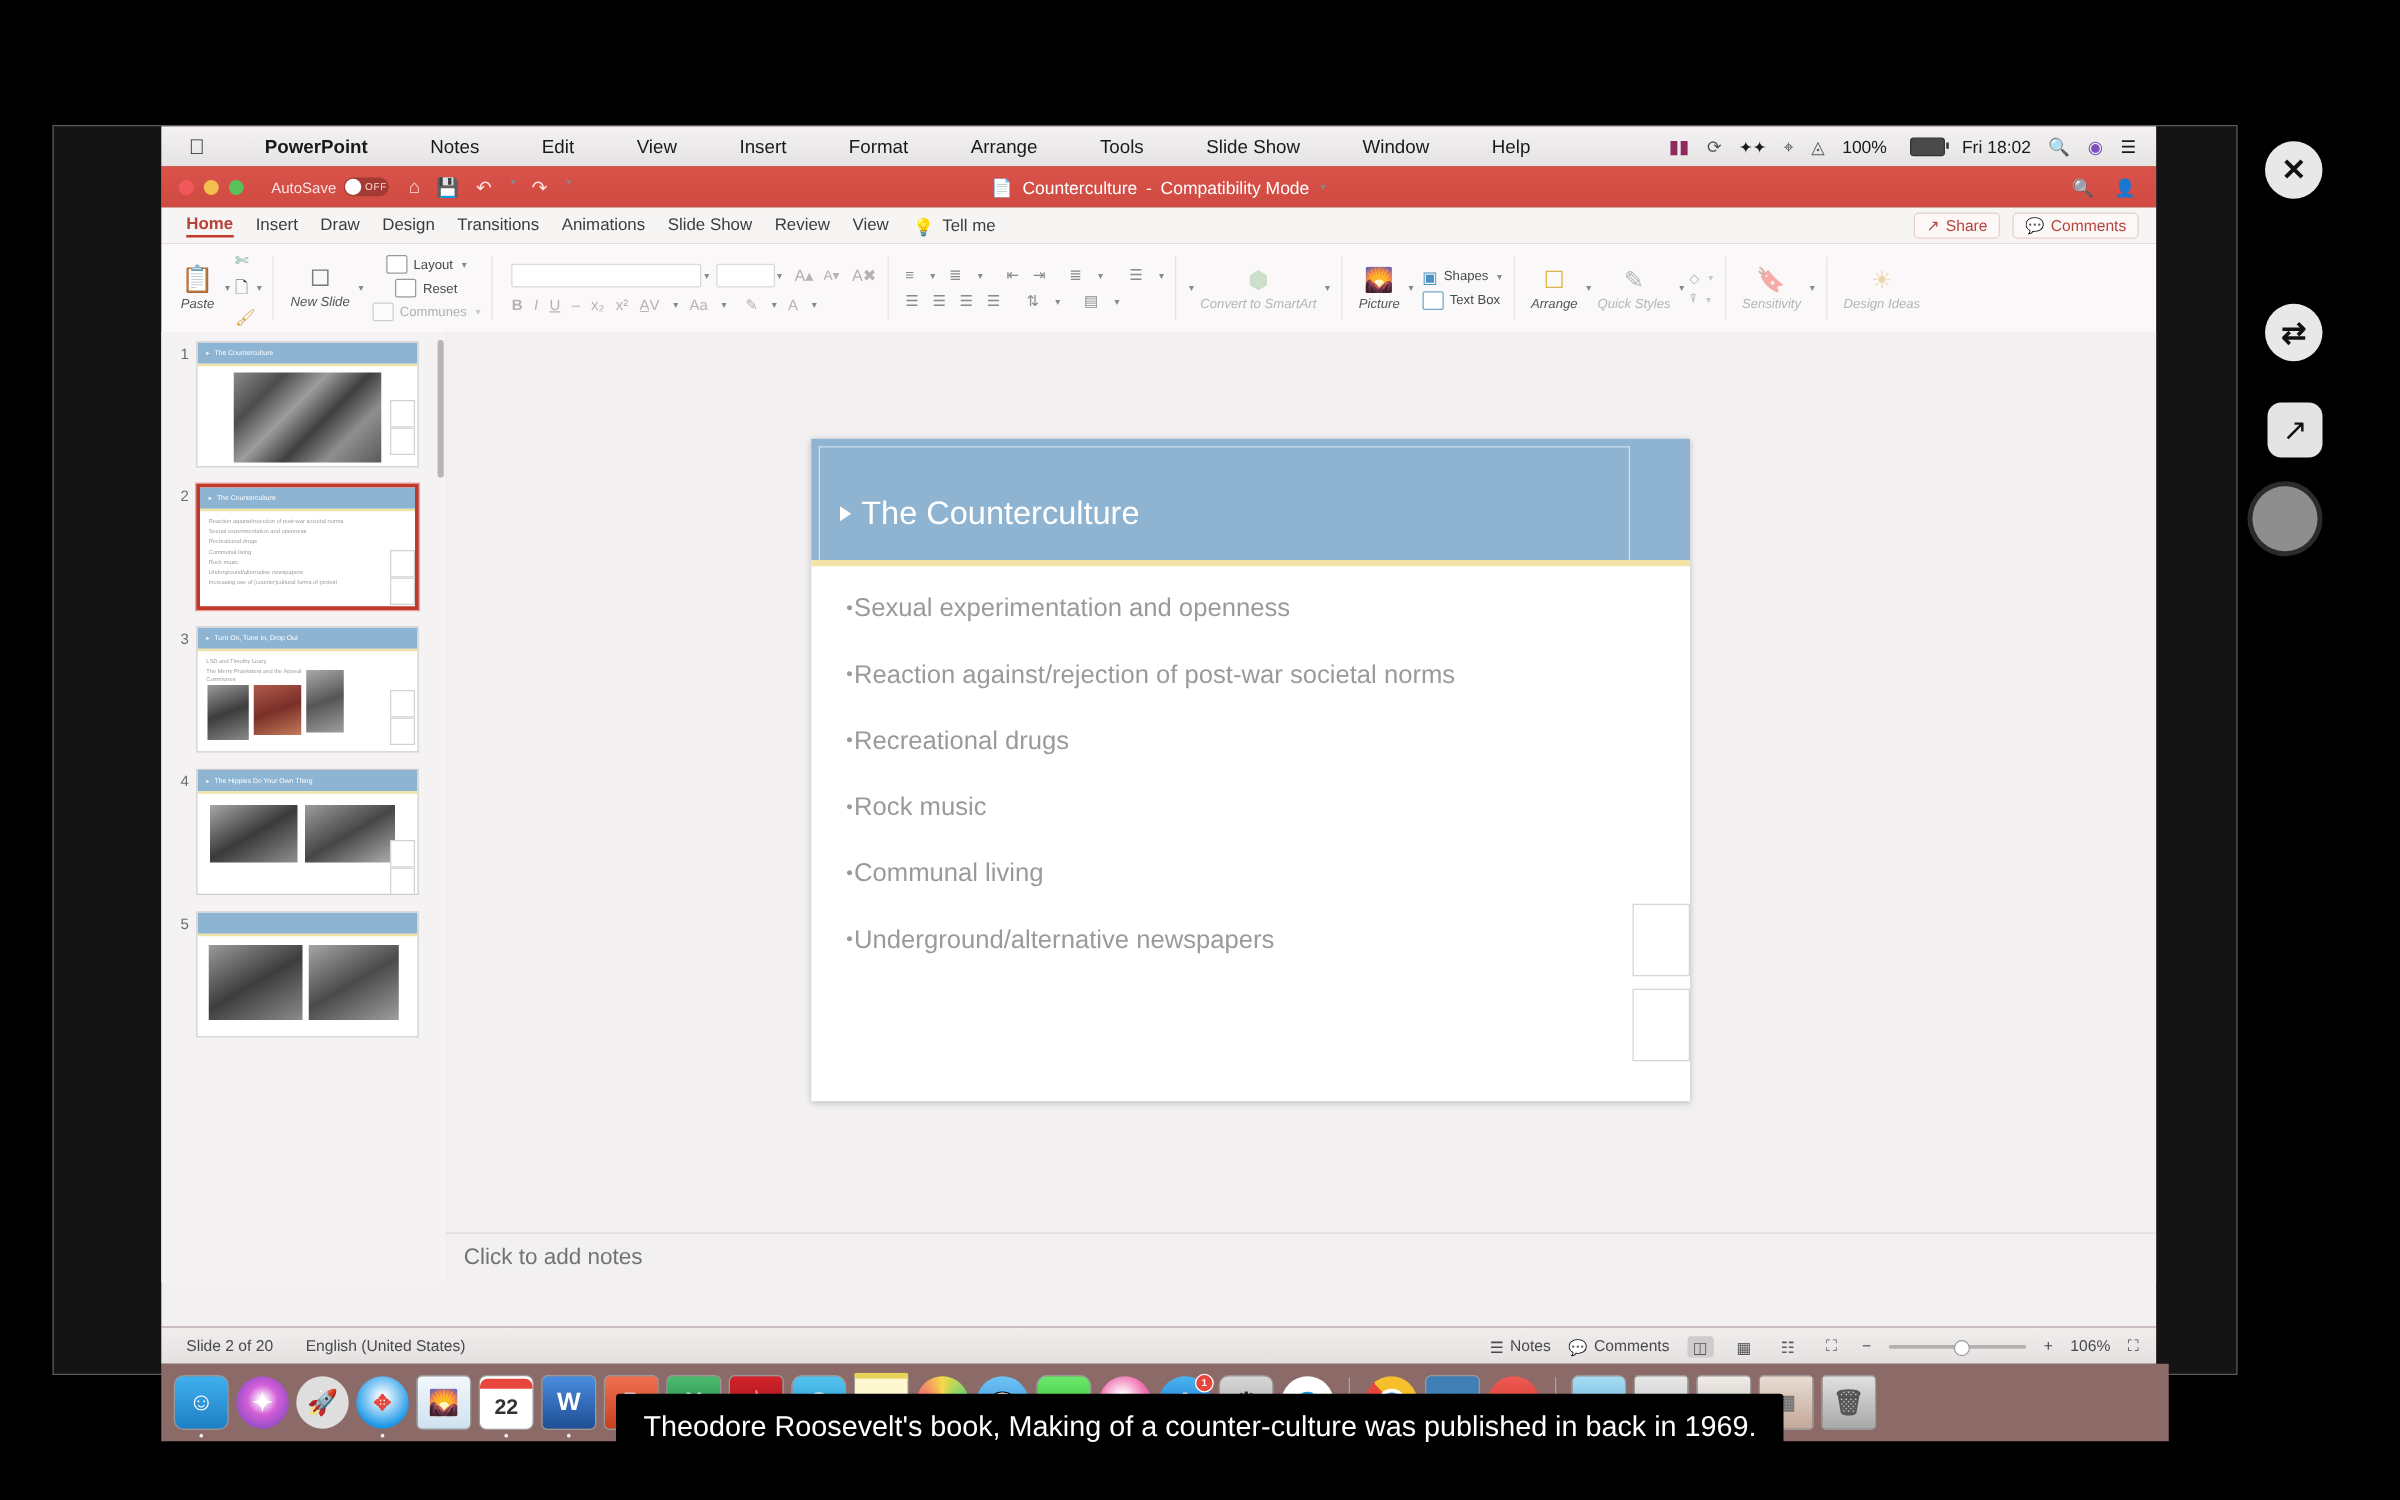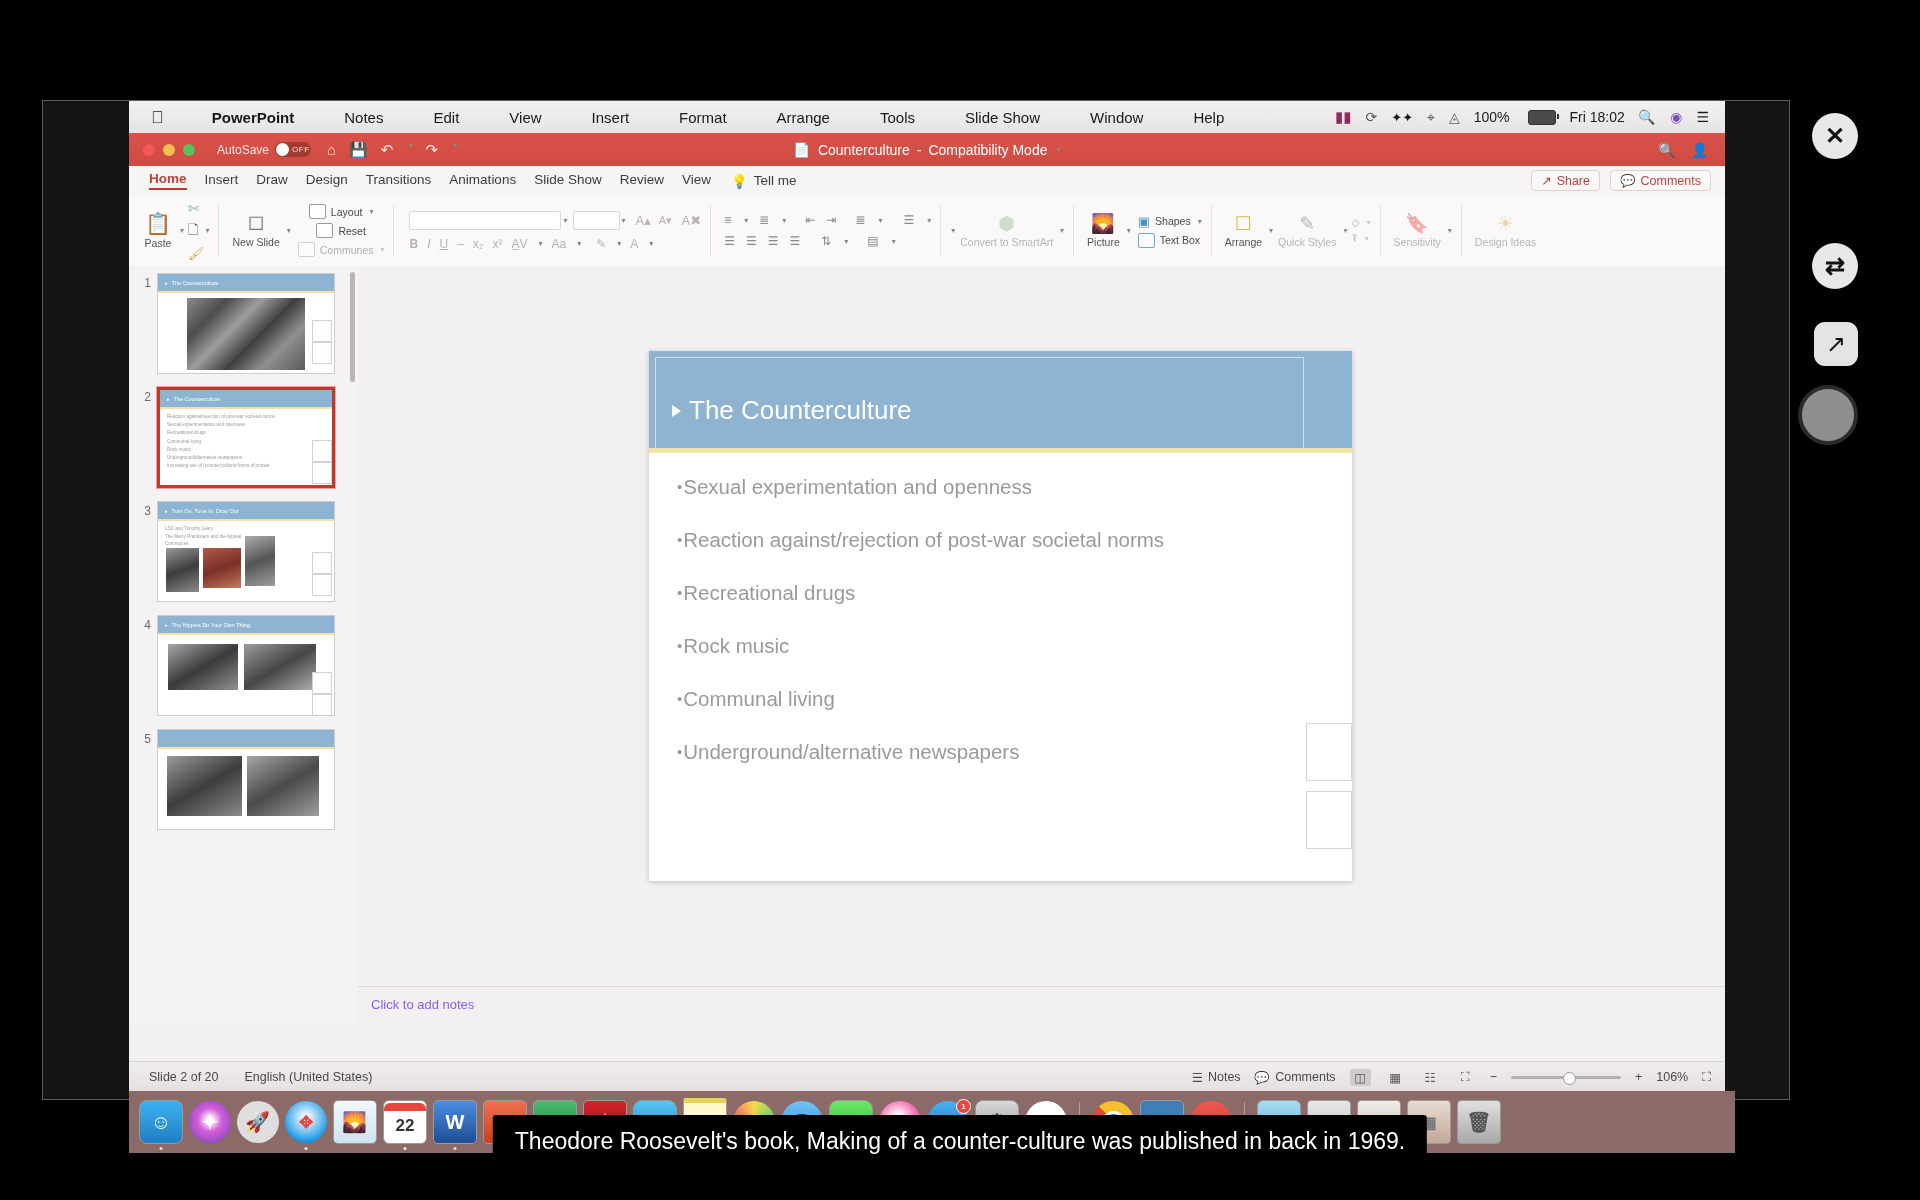--- a/index.html
+++ b/index.html
@@ -54,21 +54,21 @@
   .pill{border:1px solid #e3cfcd;border-radius:4px;padding:2px 9px;font-size:12.5px;
     color:#b7443c;display:flex;align-items:center;gap:5px;background:#fdf8f8;}
 
   
   .ribbon{position:absolute;left:0;top:94px;width:1596px;height:71px;background:#faf8f8;
     border-bottom:1px solid #e2dede;display:flex;align-items:stretch;font-size:10.5px;color:#555;}
   .grp{display:flex;align-items:center;padding:0 9px;position:relative;}
   .grp+.grp:before{content:"";position:absolute;left:0;top:10px;bottom:10px;width:1px;background:#e5e1e1;}
   .btnv{display:flex;flex-direction:column;align-items:center;justify-content:center;
     padding:0 5px;min-width:30px;}
-  .btnv .lbl{margin-top:2px;text-align:center;line-height:1.1;}
+  .btnv .lbl{margin-top:2px;text-align:center;line-height:1.1;font-style:italic;}
   .dim{opacity:.42;}
   .chev{font-size:8px;color:#888;margin-left:2px;}
   .row2{display:flex;flex-direction:column;gap:4px;justify-content:center;}
   .minirow{display:flex;align-items:center;gap:5px;font-size:10.5px;color:#4a4a4a;}
   .sq{width:15px;height:13px;border:1.3px solid #9a9a9a;border-radius:2px;background:#fff;display:block;}
   .fontbox{width:150px;height:17px;background:#fff;border:1px solid #dcd8d8;border-radius:2px;}
   .sizebox{width:45px;height:17px;background:#fff;border:1px solid #dcd8d8;border-radius:2px;margin-left:5px;}
   .fmtrow{display:flex;align-items:center;gap:9px;margin-top:7px;color:#b6b2b2;font-size:12px;}
   .parabox{display:flex;flex-direction:column;gap:7px;}
   .pr{display:flex;align-items:center;gap:11px;color:#8a8a8a;font-size:12px;}
@@ -102,21 +102,21 @@
   .sl-title .tri{position:absolute;left:23px;top:54px;width:0;height:0;
     border-left:9px solid #fff;border-top:6px solid transparent;border-bottom:6px solid transparent;}
   .sl-yellow{height:5px;background:#f2e4a6;}
   .sl-body{padding:22px 0 0 28px;}
   .bullet{font-size:20.5px;color:#9a9a9a;margin-bottom:29px;white-space:nowrap;}
   .bullet .bdot{font-size:15px;vertical-align:2px;margin-right:1px;}
   .ph{position:absolute;right:0;width:44px;border:1px solid #d8d4d4;background:#fff;}
 
   .notes{position:absolute;left:228px;top:720px;right:0;height:40px;background:#f2f0f0;
     border-top:1px solid #dedada;}
-  .notes span{font-size:13px;color:#8b5cf6;padding-left:14px;line-height:36px;}
+  .notes span{font-size:18px;color:#737373;padding-left:14px;line-height:36px;}
 
   
   .statusbar{position:absolute;left:0;top:960px;width:1596px;height:30px;
     background:linear-gradient(#f0eded,#e4e0e0);border-top:1px solid #d4d0d0;
     display:flex;align-items:center;font-size:12.5px;color:#4a4a4a;}
   .statusbar .sl{margin-left:20px;} .statusbar .sl2{margin-left:26px;}
   .statusbar .sr{margin-left:auto;display:flex;align-items:center;gap:14px;padding-right:14px;}
   .sbtn{display:flex;align-items:center;gap:5px;}
   .viewbtn{width:21px;height:17px;display:flex;align-items:center;justify-content:center;
     border-radius:3px;color:#5a5a5a;}

